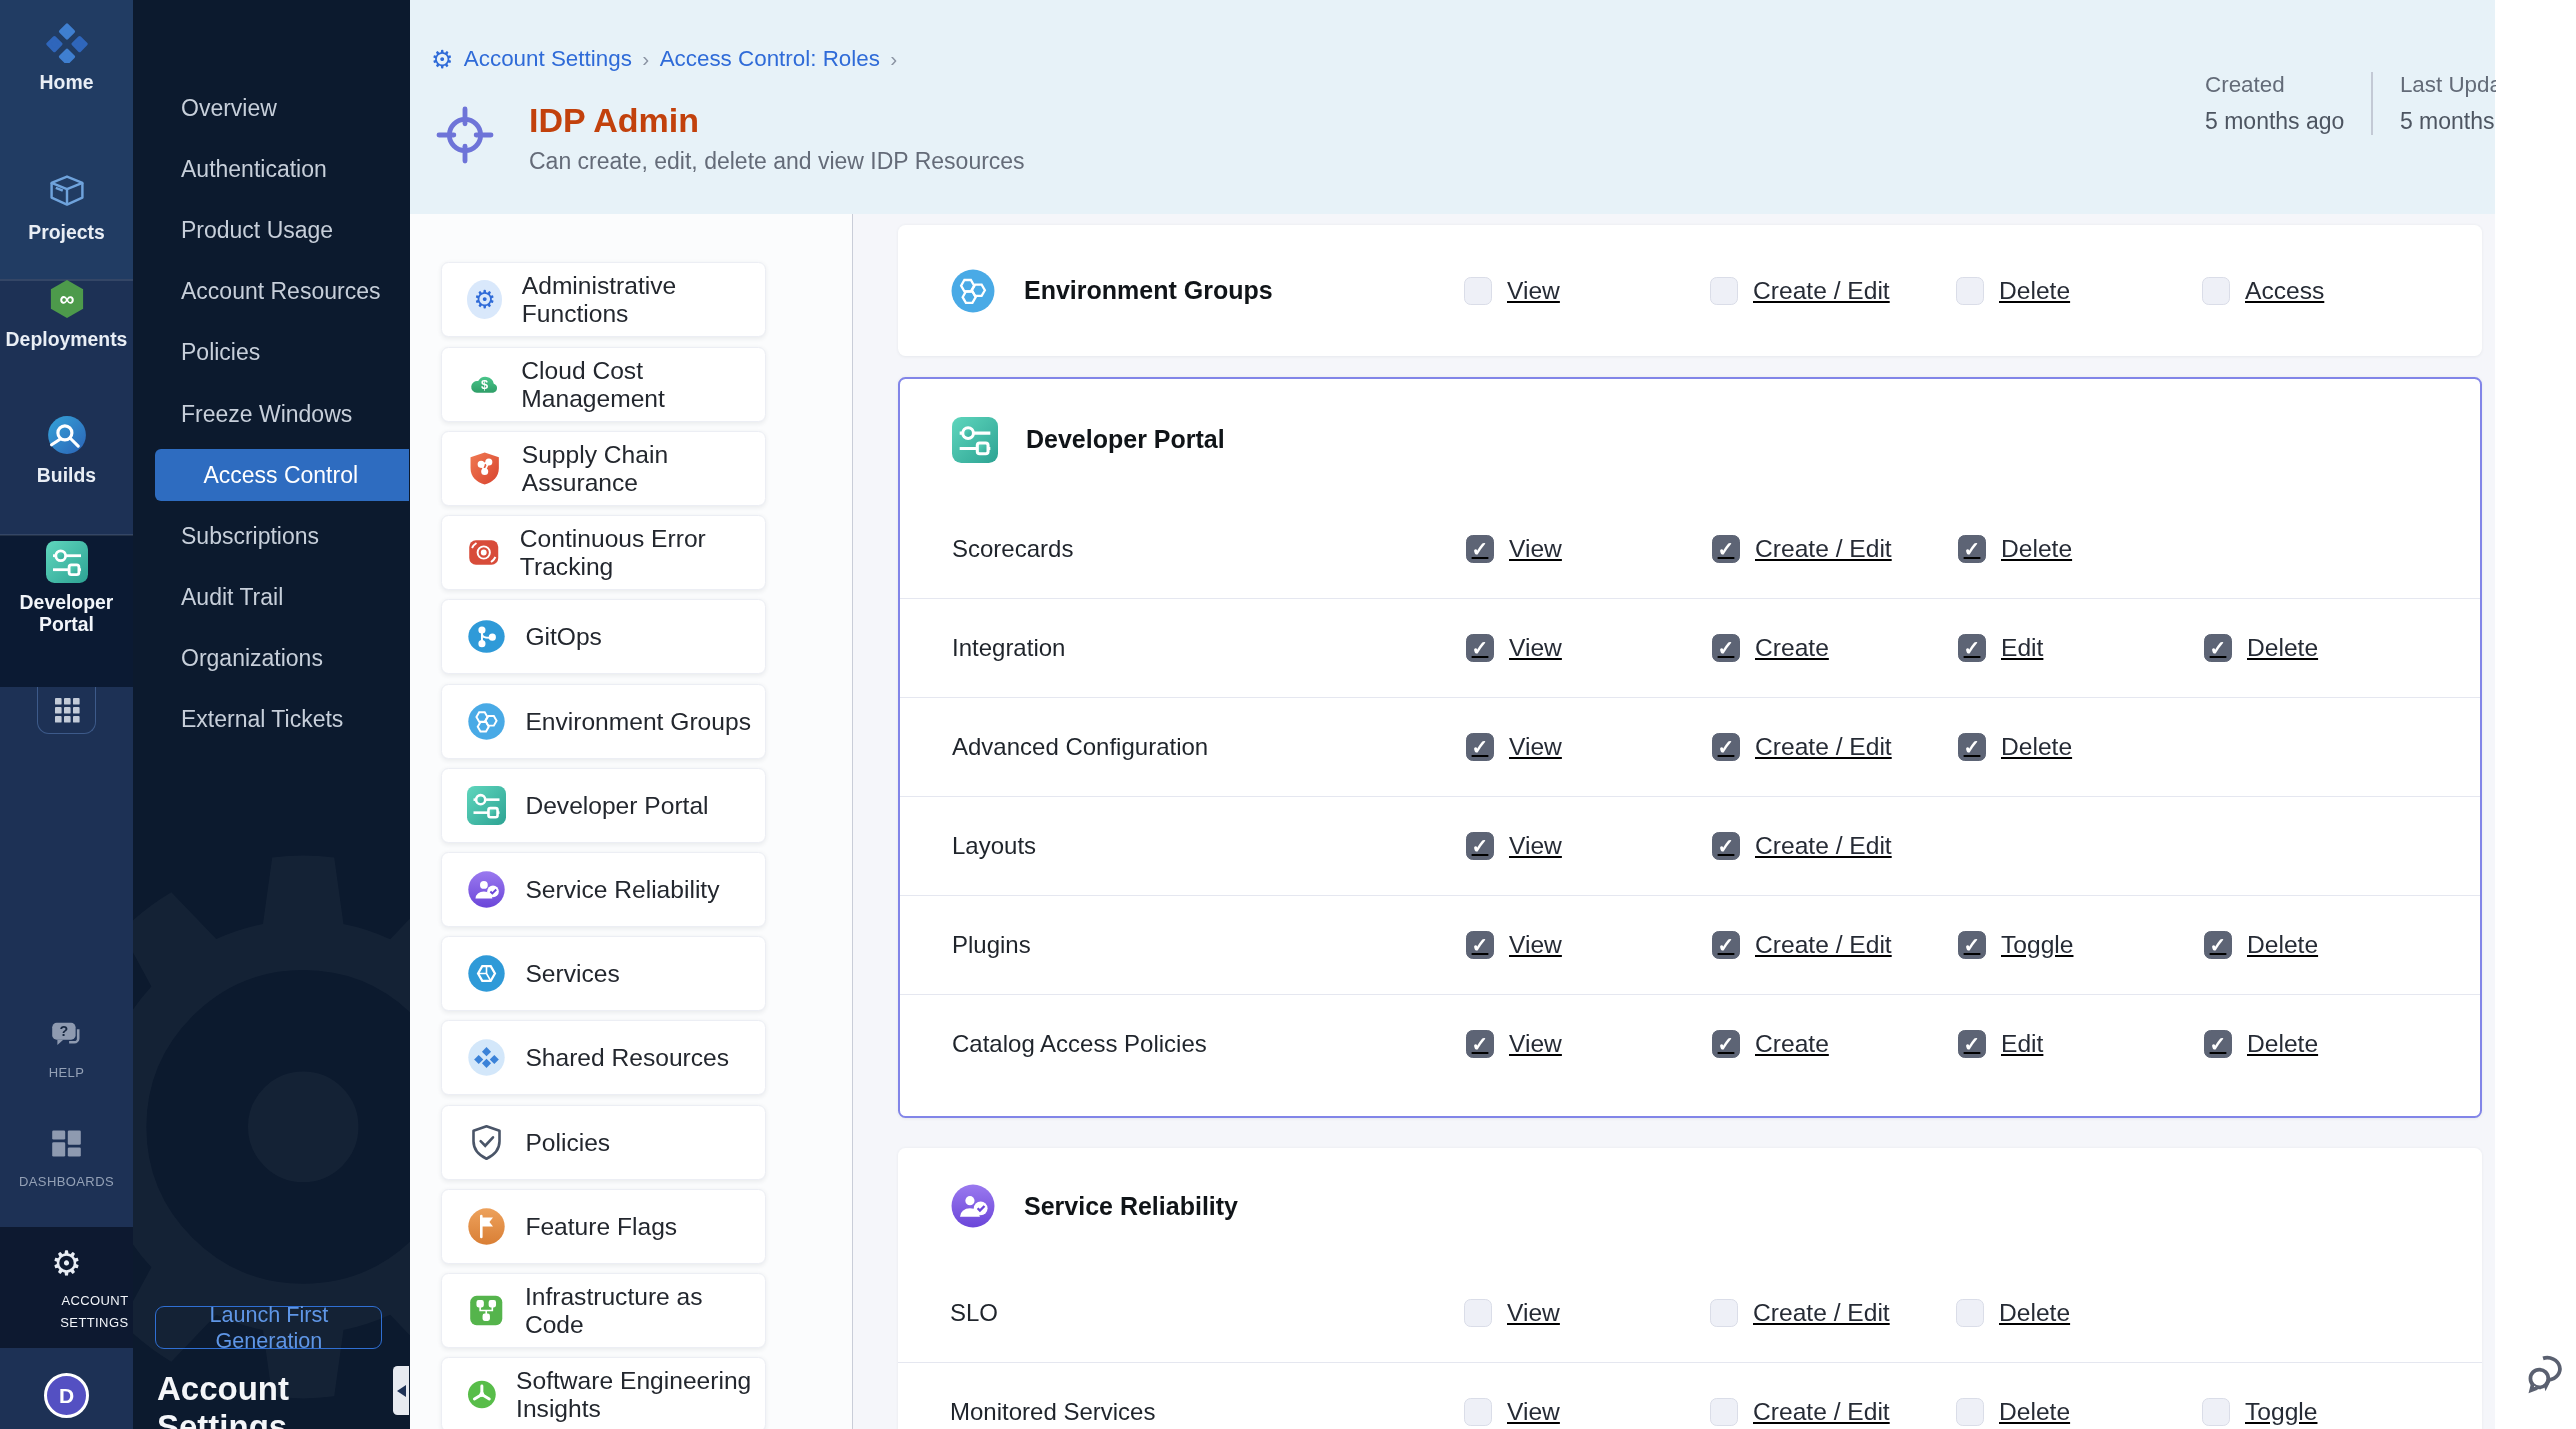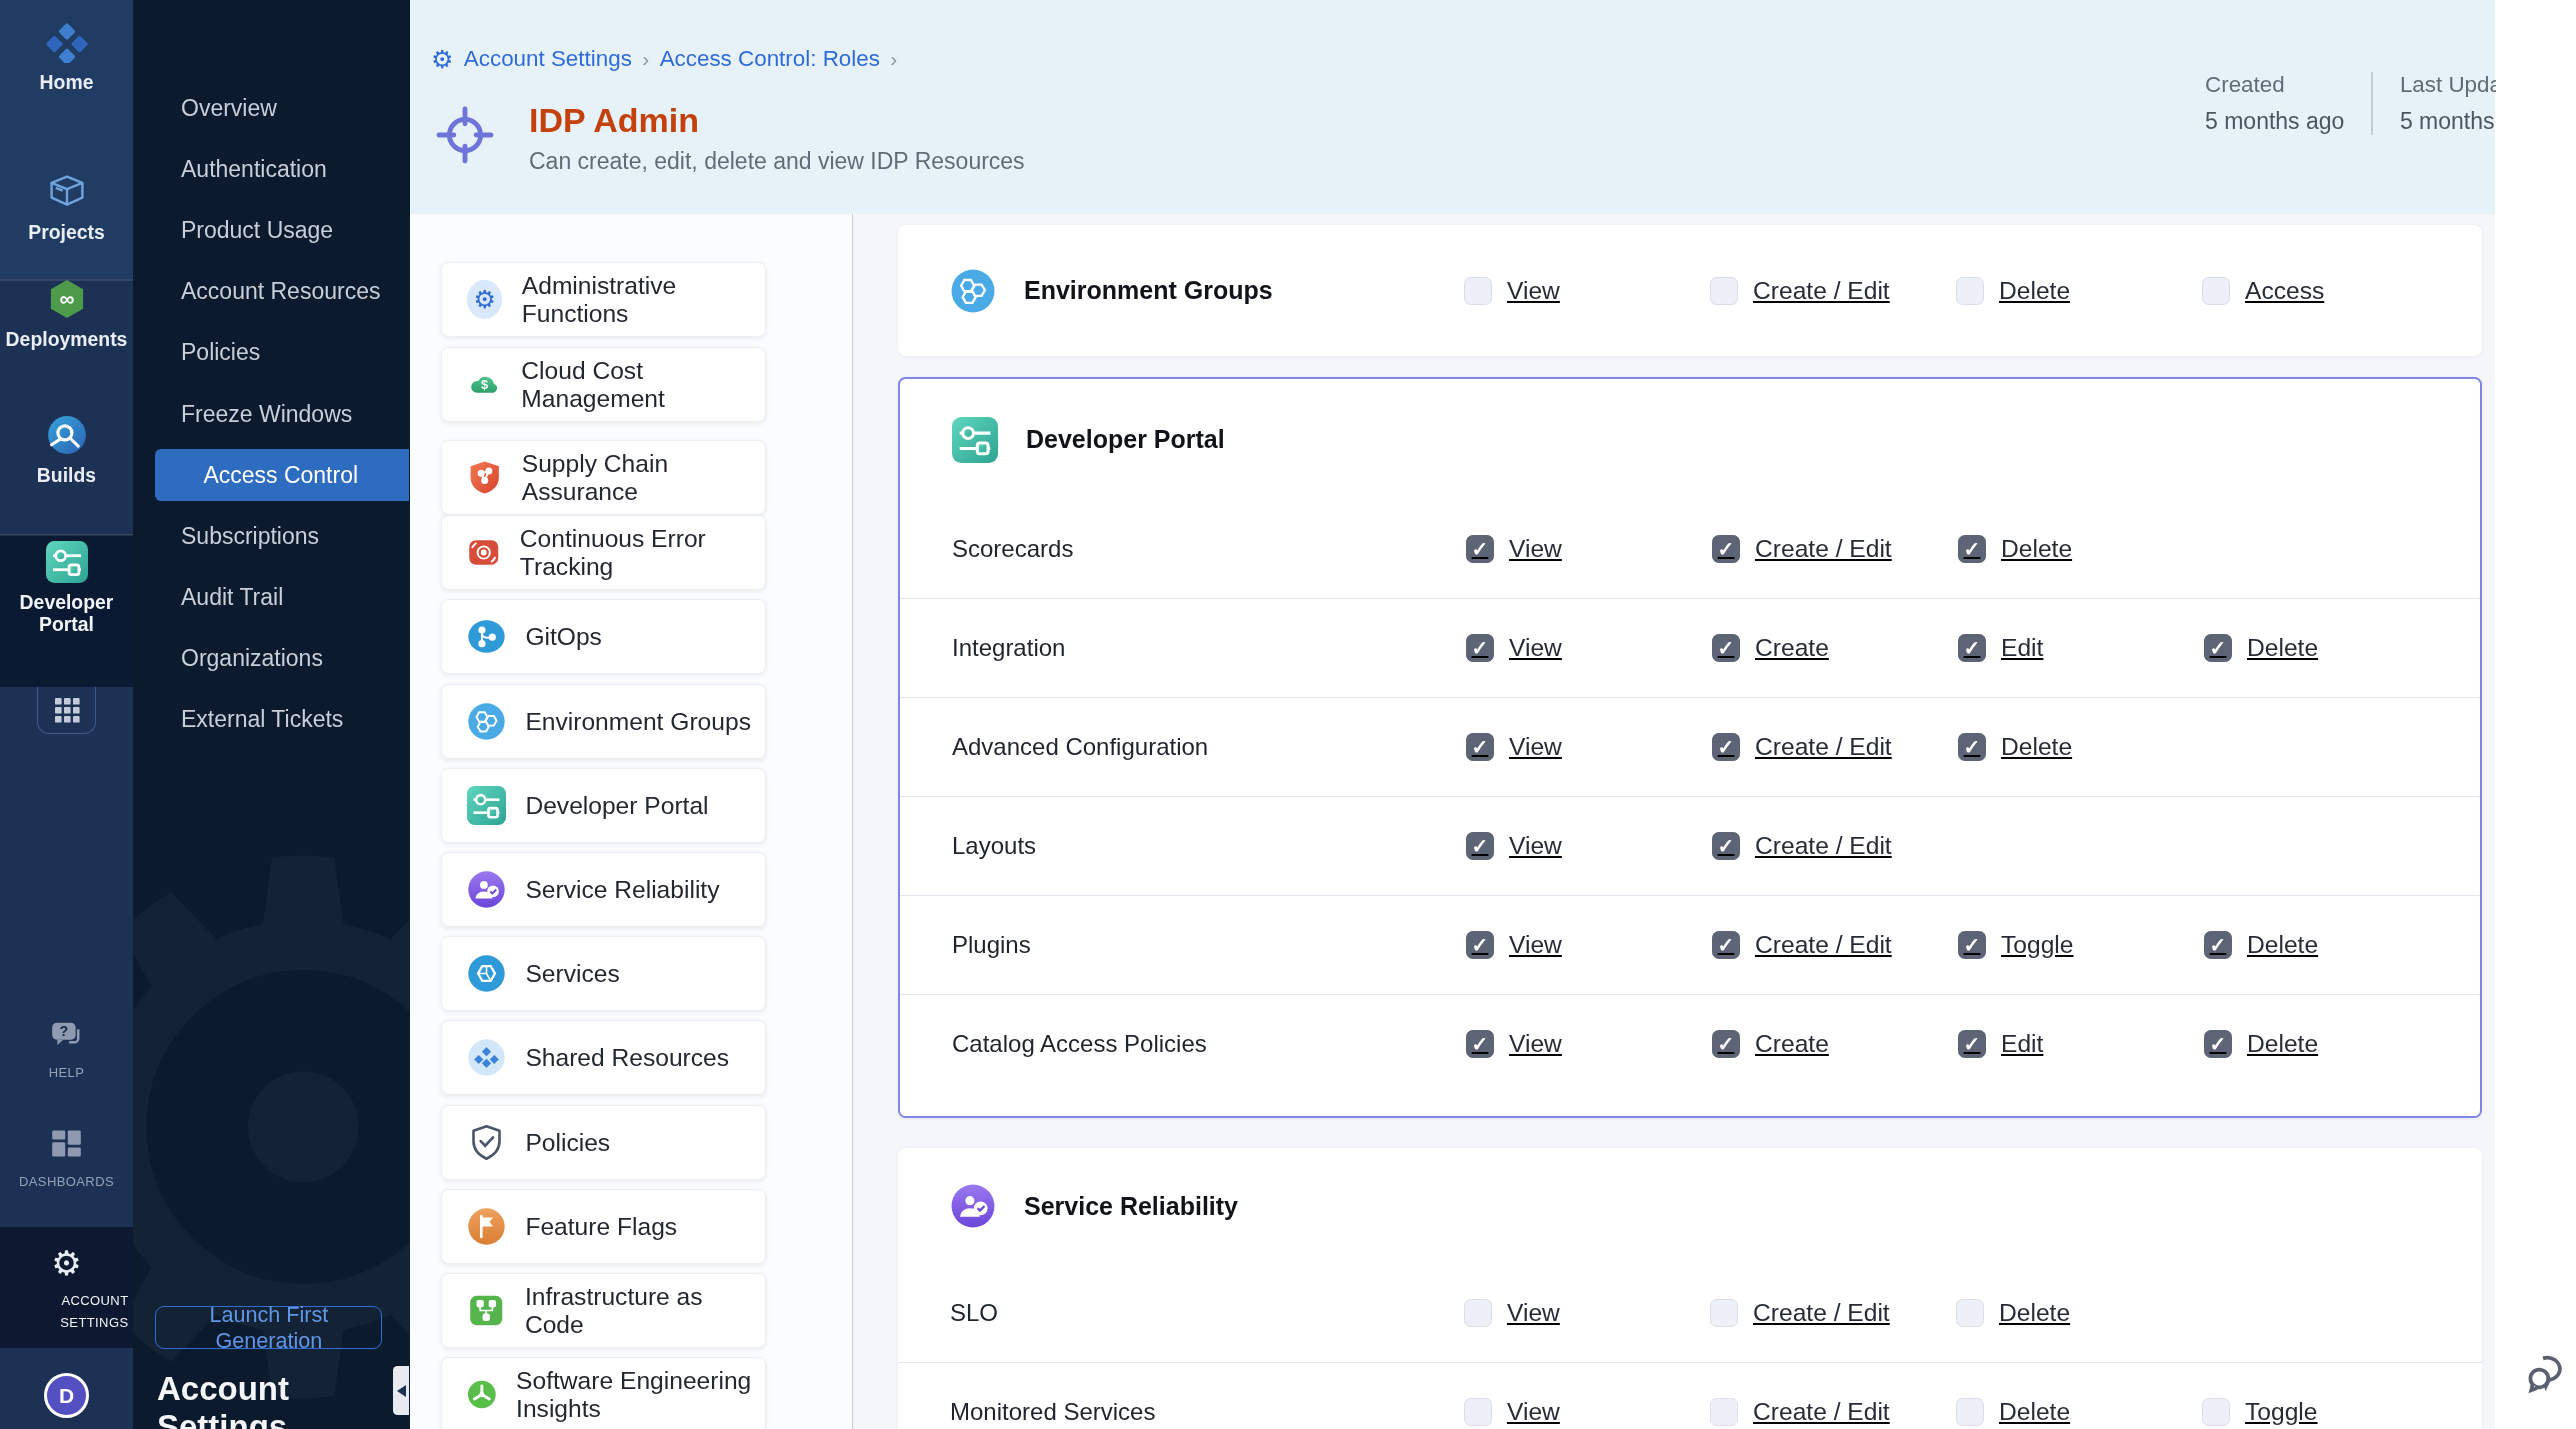--- a/index.html
+++ b/index.html
@@ -324,21 +324,21 @@
                 <stop offset="0" stop-color="#49c58a"></stop>
                 <stop offset="1" stop-color="#2f9e68"></stop>
               </linearGradient>
             </defs>
             <path d="M45 44 H17 a10 10 0 1 1 2.2-19.8 A14.5 14.5 0 0 1 46 28.5 a8 8 0 0 1 -1 15.5 Z" fill="url(#gcc)"></path>
             <text x="30" y="38" text-anchor="middle" font-size="22" font-weight="bold" fill="#fff">$</text>
           </svg>
         </div>
         <div class="r-label">Cloud Cost Management</div>
       </div>
-      <div class="res-card" style="top: 440px;">
+      <div class="res-card" style="top: 431px;">
         <div class="ic" style="height: 39px; width: 39px;">
           <svg viewBox="0 0 60 60">
             <defs>
               <linearGradient id="gsc" x1="0" y1="0" x2="1" y2="1">
                 <stop offset="0" stop-color="#f07a52"></stop>
                 <stop offset="1" stop-color="#d8432f"></stop>
               </linearGradient>
             </defs>
             <path d="M30 3 L54 11 V29 C54 44 44 53 30 57 C16 53 6 44 6 29 V11 Z" fill="url(#gsc)"></path>
             <g stroke="#fff" stroke-width="3" fill="#fff">

